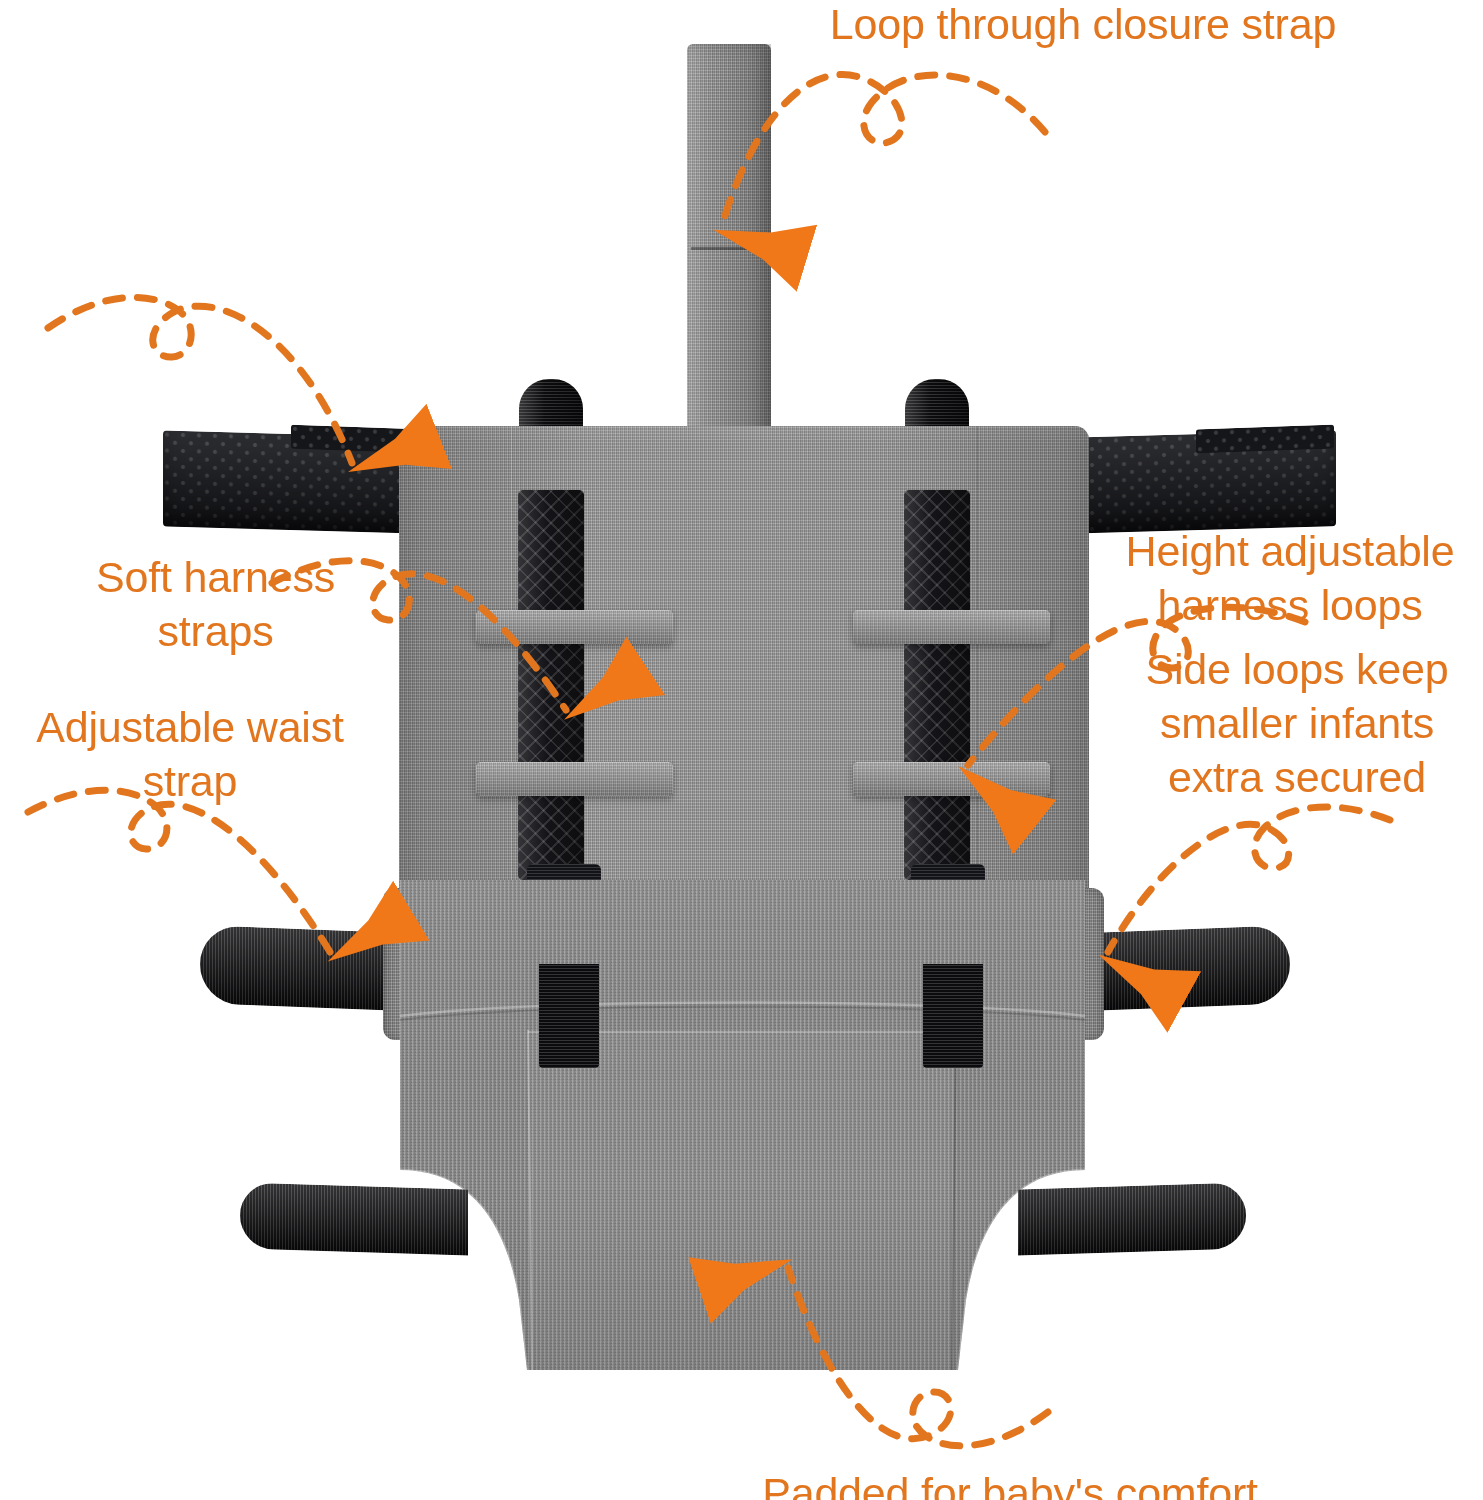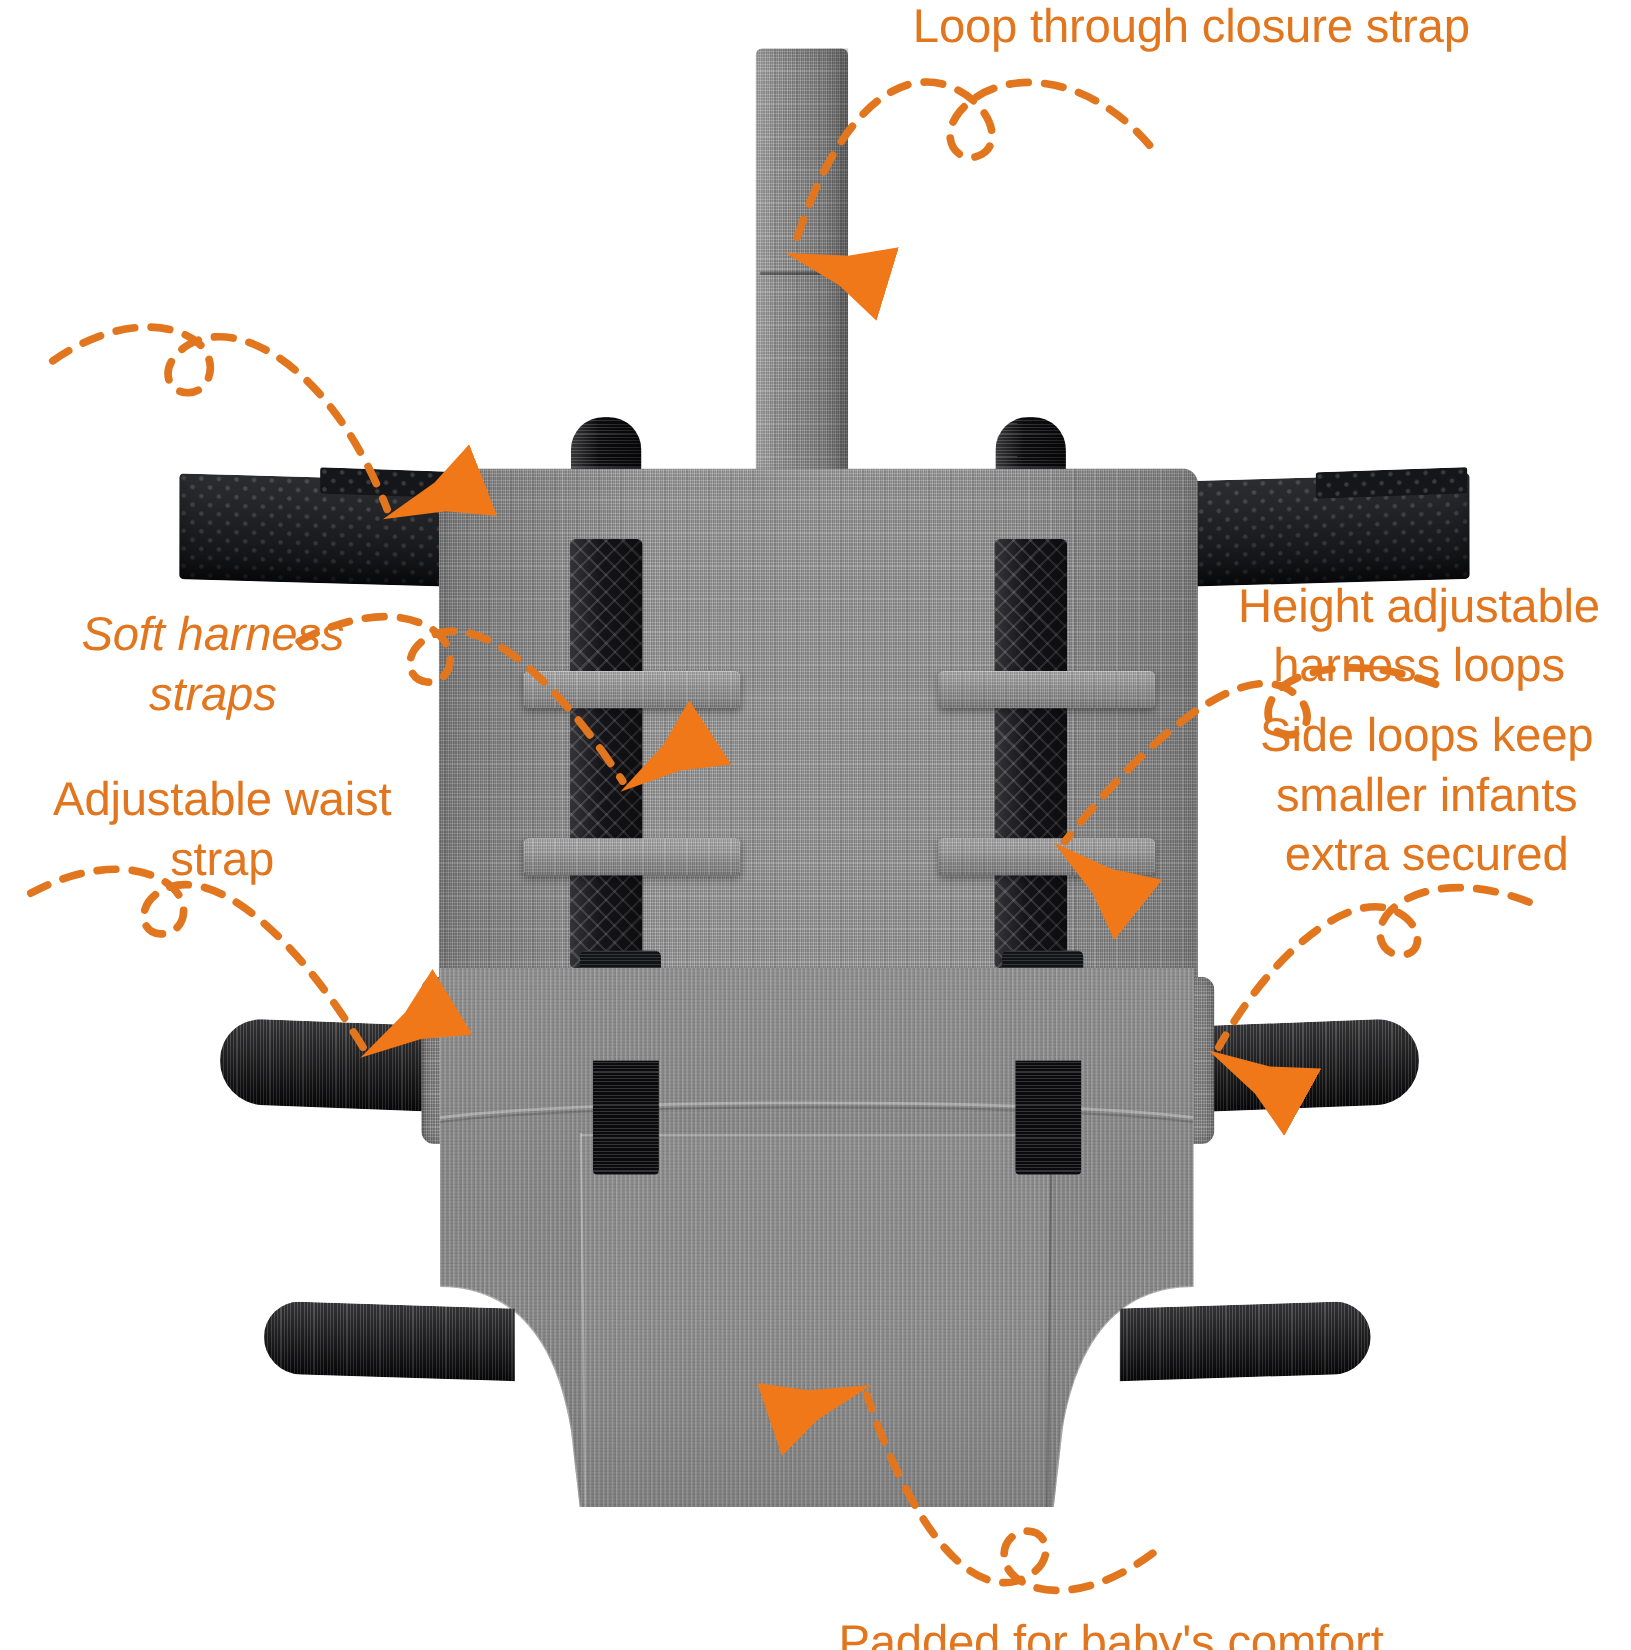--- a/index.html
+++ b/index.html
@@ -263,24 +263,24 @@
 
       <path d="M 1390 820 C 1334 798 1286 806 1264 828 C 1246 846 1256 870 1276 868 C 1294 866 1294 840 1268 828 C 1224 808 1152 872 1108 952" marker-end="url(#ah)"></path>
 
       <path d="M 1048 1412 C 1000 1448 952 1454 926 1436 C 904 1421 912 1394 932 1392 C 952 1390 960 1417 936 1432 C 894 1458 836 1410 788 1268" marker-end="url(#ah)"></path>
     </g>
   </svg>
 
   <div class="label c" style="left:783px;top:-3px;width:600px;">Loop through closure strap</div>
 
 
-  <div class="label c" style="left:36px;top:550px;width:315px;font-style:italic;">Soft harness
+  <div class="label c" style="left:58px;top:550px;width:315px;">Soft harness
 straps</div>
 
-  <div class="label c" style="left:16px;top:700px;width:372px;">Adjustable waist
+  <div class="label c" style="left:4px;top:700px;width:372px;">Adjustable waist
 strap</div>
 
   <div class="label c" style="left:1096px;top:524px;width:388px;">Height adjustable
 harness loops</div>
 
   <div class="label c" style="left:1118px;top:642px;width:358px;">Side loops keep
 smaller infants
 extra secured</div>
 
   <div class="label c" style="left:700px;top:1466px;width:620px;">Padded for baby's comfort</div>

